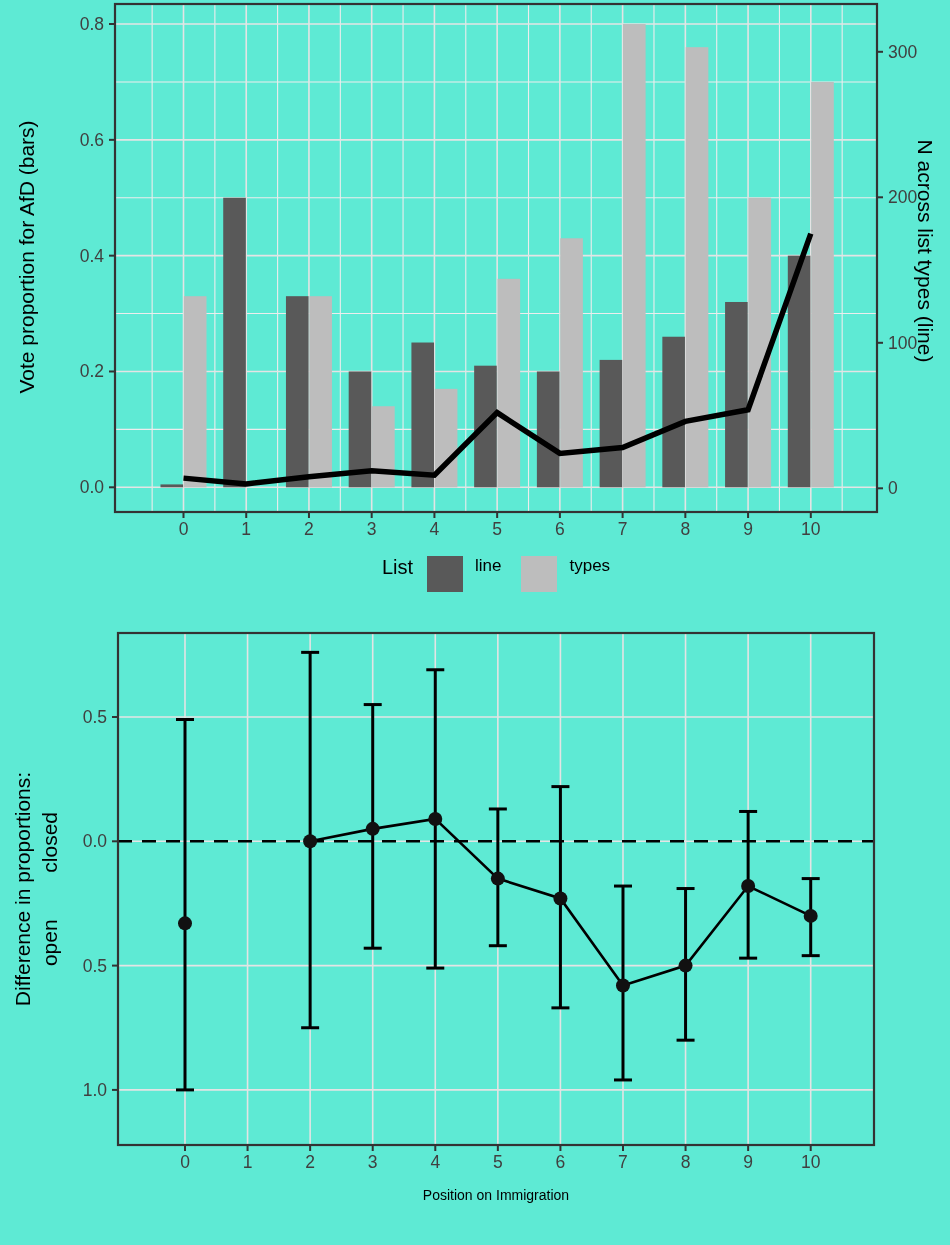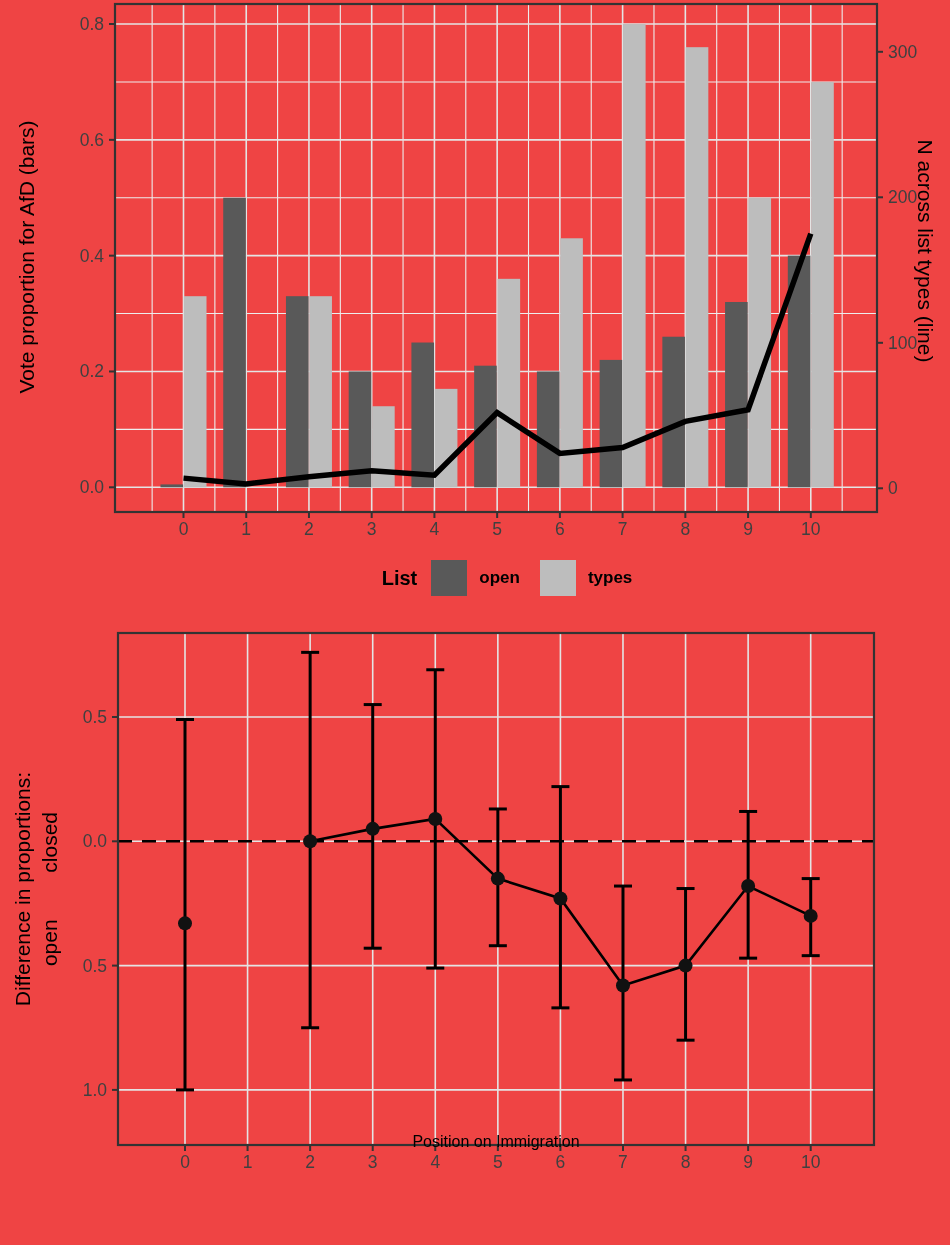--- a/index.html
+++ b/index.html
@@ -1,28 +1,28 @@
 <!DOCTYPE html>
 <html><head>
 <meta charset="utf-8">
 <style>
   html,body{margin:0;padding:0;background:#fff;}
-  #fig{position:relative;width:950px;height:1245px;background:#ef4444;overflow:hidden;
+  #fig{position:relative;width:950px;height:1245px;background:#5eead4;overflow:hidden;
        font-family:"Liberation Sans",sans-serif;}
   #canvas{position:absolute;left:0;top:0;}
   .axis-title{position:absolute;color:#000;font-size:21px;text-align:center;}
   .rot-l{transform:rotate(-90deg);}
   .rot-r{transform:rotate(90deg);}
   #top-y-title{width:520px;height:26px;line-height:26px;left:-233px;top:244px;}
   #top-ry-title{width:520px;height:26px;line-height:26px;left:665px;top:238px;}
   #bot-y-title{width:600px;height:54px;left:-264px;top:862px;line-height:27px;}
   #bot-y-title .l2{white-space:pre;}
-  #bot-x-title{left:115px;top:1127px;width:762px;font-size:16px;line-height:30px;}
-  #legend{position:absolute;left:126px;top:556px;width:762px;height:44px;
-          display:flex;justify-content:center;align-items:center;font-weight:bold;}
+  #bot-x-title{left:115px;top:1180px;width:762px;font-size:14px;line-height:30px;}
+  #legend{position:absolute;left:115px;top:556px;width:762px;height:44px;
+          display:flex;justify-content:center;}
   #legend .ltitle{font-size:20px;color:#000;margin-right:14px;}
   #legend .swatch{width:36px;height:36px;display:inline-block;}
   #legend .ilabel{font-size:17px;color:#000;margin-left:12px;}
   #legend .gap{width:20px;}
 </style>
 </head>
 <body>
 
 <div id="fig">
   <svg id="canvas" width="950" height="1245" viewBox="0 0 950 1245">
@@ -231,21 +231,21 @@
       </g>
     </svg>
 
   <div id="top-y-title" class="axis-title rot-l">Vote proportion for AfD (bars)</div>
 
   <div id="top-ry-title" class="axis-title rot-r">N across list types (line)</div>
 
   <div id="legend">
     <span class="ltitle">List</span>
     <span class="swatch" style="background-color: rgb(89, 89, 89);"></span>
-    <span class="ilabel">open</span>
+    <span class="ilabel">line</span>
     <span class="gap"></span>
     <span class="swatch" style="background-color: rgb(189, 189, 189);"></span>
     <span class="ilabel">types</span>
   </div>
 
   <div id="bot-y-title" class="axis-title rot-l">
     <div class="l1">Difference in proportions:</div>
     <div class="l2">open        closed</div>
   </div>
 

